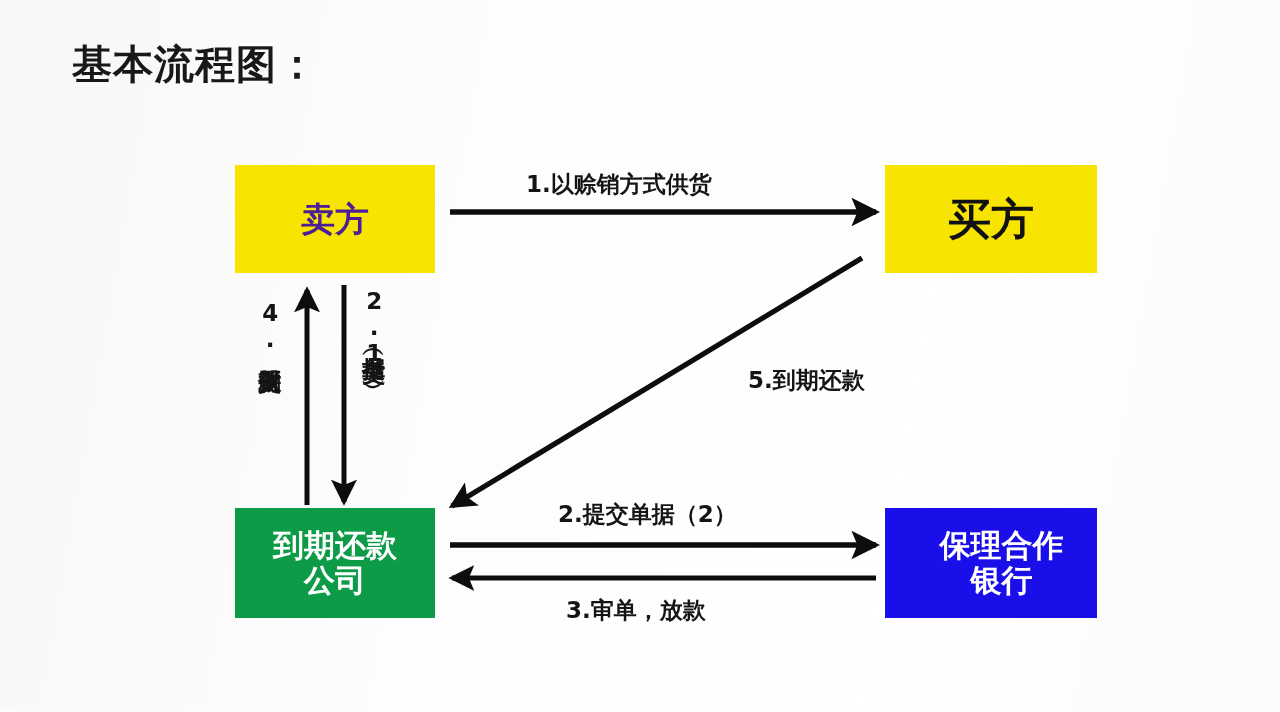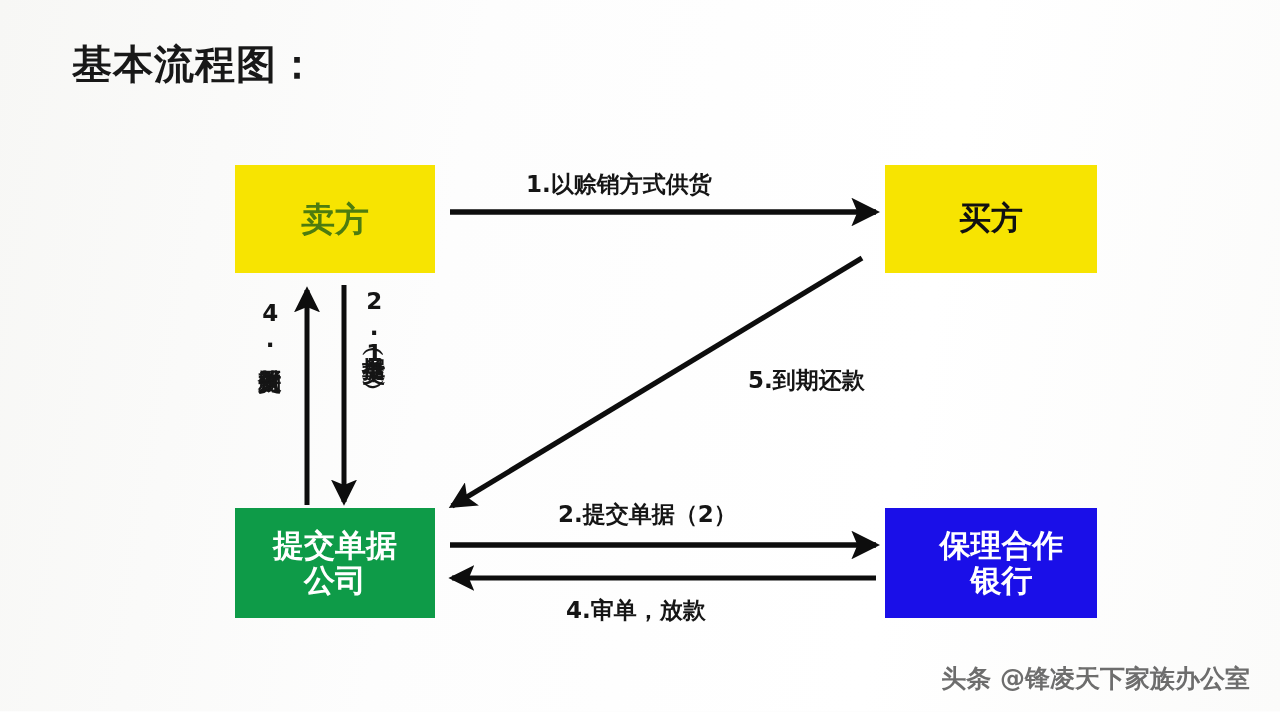--- a/index.html
+++ b/index.html
@@ -45,29 +45,29 @@
     text-align: center;
     font-weight: bold;
     line-height: 1.12;
     box-sizing: border-box;
     white-space: pre-line;
   }
   .node-seller {
     left: 235px; top: 165px;
     width: 200px; height: 108px;
     background: #f7e401;
-    color: #4d7c0f;
+    color: #4c1d95;
     font-size: 34px;
   }
   .node-buyer {
     left: 885px; top: 165px;
     width: 212px; height: 108px;
     background: #f7e401;
     color: #111111;
-    font-size: 32px;
+    font-size: 43px;
   }
   .node-factoring {
     left: 235px; top: 508px;
     width: 200px; height: 110px;
     background: #0e9b48;
     color: #ffffff;
     font-size: 31px;
   }
   .node-bank {
     left: 885px; top: 508px;
@@ -165,33 +165,32 @@
 
     <g>
       <line x1="876" y1="578" x2="452" y2="578" stroke="#0d0d0d" stroke-width="5" marker-end="url(#arrowhead)"></line>
     </g>
   </svg>
 
   <div class="node node-seller">卖方</div>
 
   <div class="node node-buyer">买方</div>
 
-  <div class="node node-factoring">提交单据
+  <div class="node node-factoring">到期还款
 公司</div>
 
   <div class="node node-bank">保理合作
 银行</div>
 
   <div class="edge-label label-1">1.以赊销方式供货</div>
 
   <div class="edge-label-vertical label-2a">2.提交单据（1）</div>
 
   <div class="edge-label-vertical label-4">4.支付购买款</div>
 
   <div class="edge-label label-5">5.到期还款</div>
 
   <div class="edge-label label-2b">2.提交单据（2）</div>
 
-  <div class="edge-label label-3">4.审单，放款</div>
+  <div class="edge-label label-3">3.审单，放款</div>
 
-  <div class="watermark">头条 @锋凌天下家族办公室</div>
 
 </div>
 
 </body></html>

